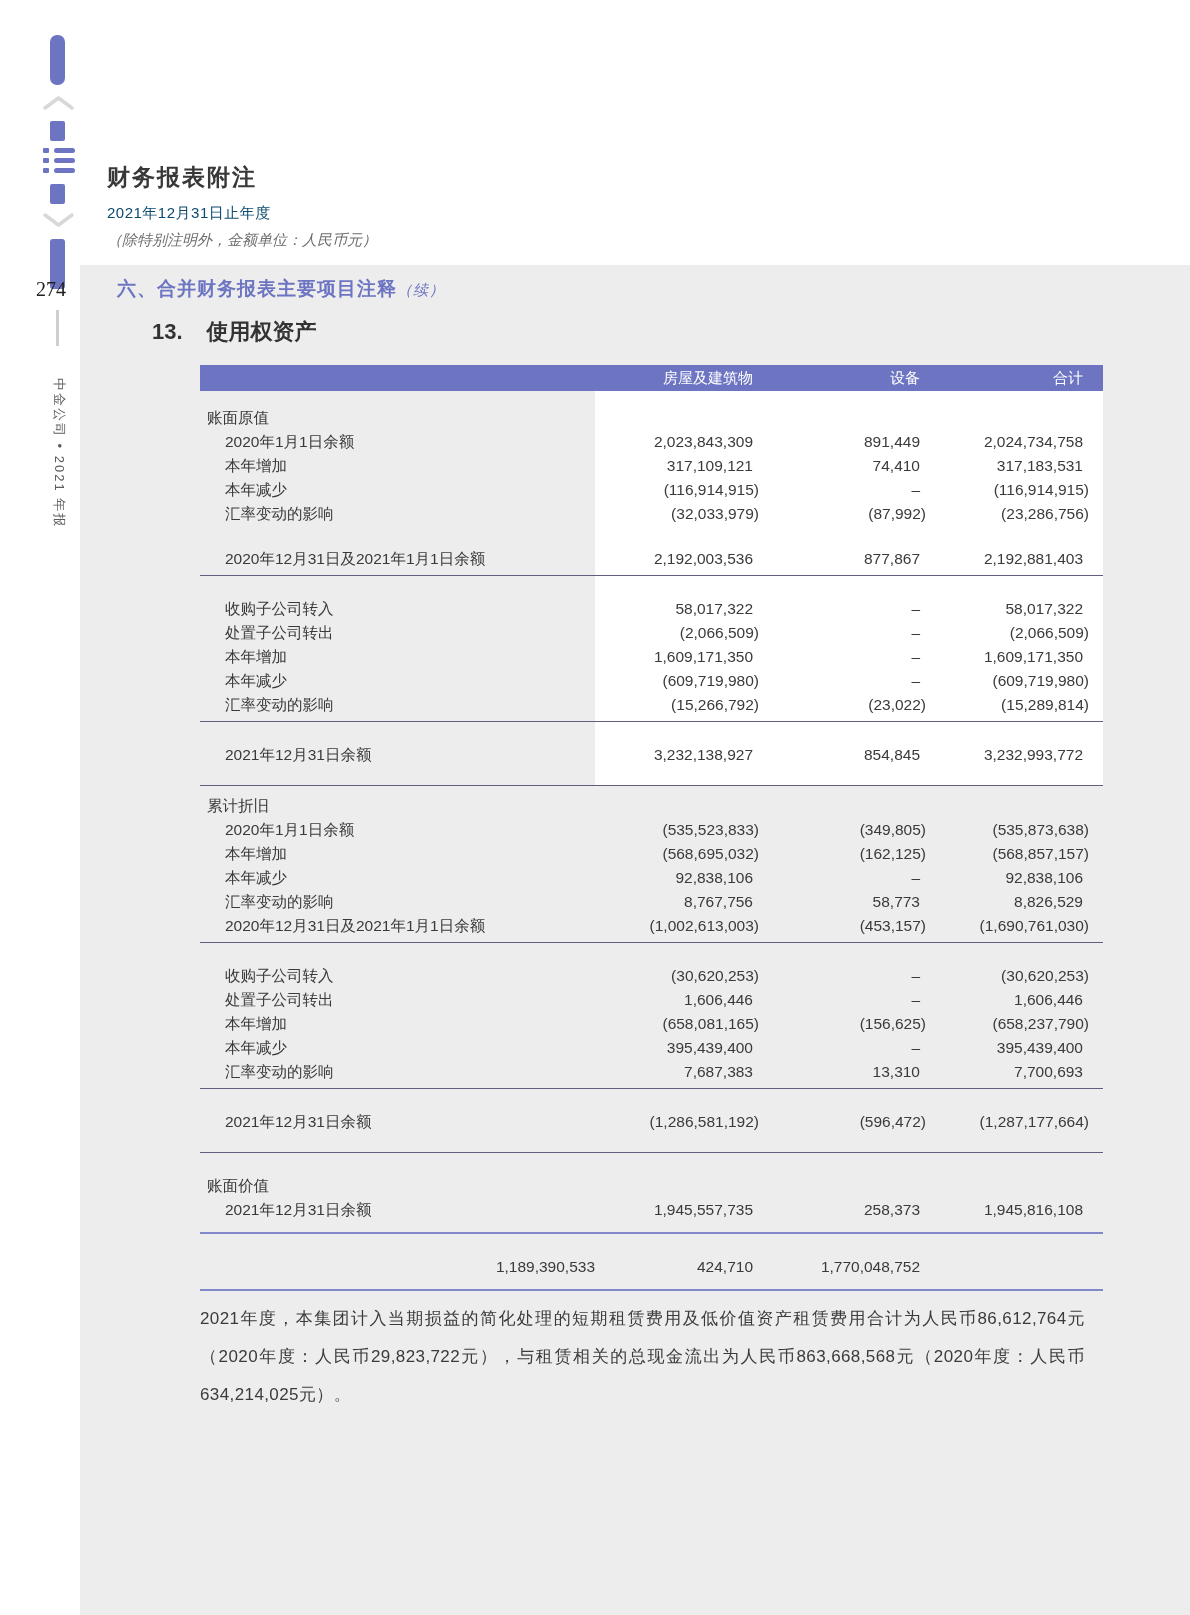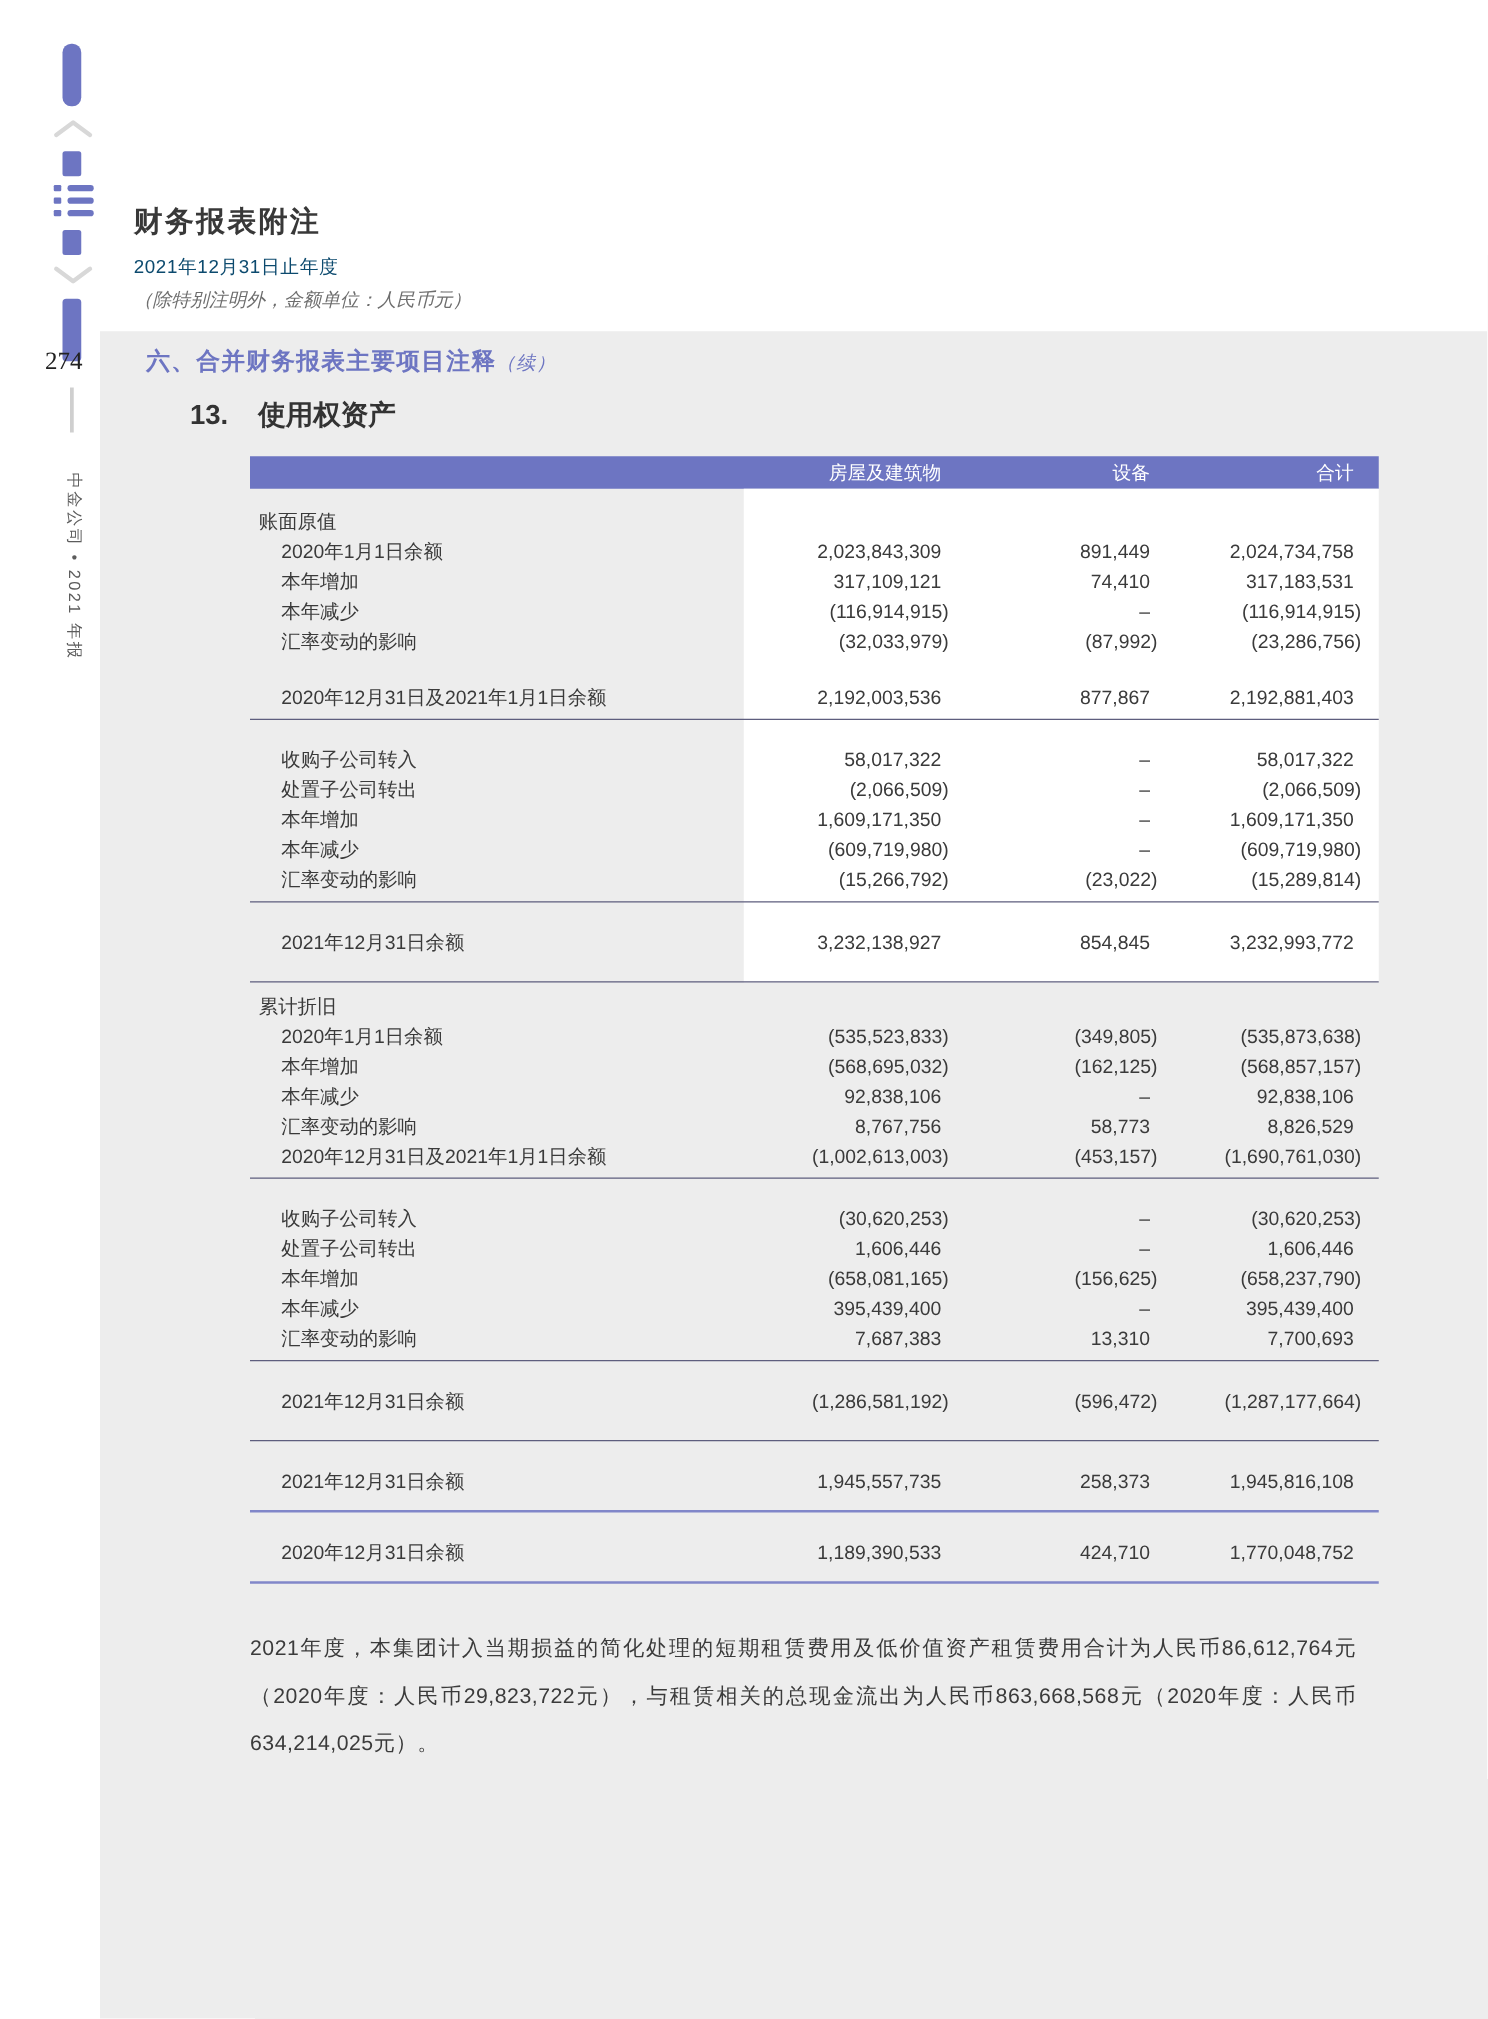--- a/index.html
+++ b/index.html
@@ -279,31 +279,33 @@
           <div class="t-group">
             <div class="t-row grid4">
               <div class="lbl">2021年12月31日余额</div>
               <div class="val neg">(1,286,581,192)</div>
               <div class="val neg">(596,472)</div>
               <div class="val neg">(1,287,177,664)</div>
             </div>
             <div class="t-rule spaced"></div>
           </div>
           <div class="t-group">
+            <div class="t-row head grid4">
+              <div class="lbl">账面价值</div>
+            </div>
             <div class="t-row grid4">
               <div class="lbl">2021年12月31日余额</div>
               <div class="val">1,945,557,735</div>
               <div class="val">258,373</div>
               <div class="val">1,945,816,108</div>
             </div>
             <div class="t-rule final"></div>
           </div>
           <div class="t-group">
             <div class="t-row grid4">
-              <div class="lbl">2020年12月31日余额</div>
               <div class="val">1,189,390,533</div>
               <div class="val">424,710</div>
               <div class="val">1,770,048,752</div>
             </div>
             <div class="t-rule final"></div>
           </div>
         </div>
       </div>
   </div>
 

